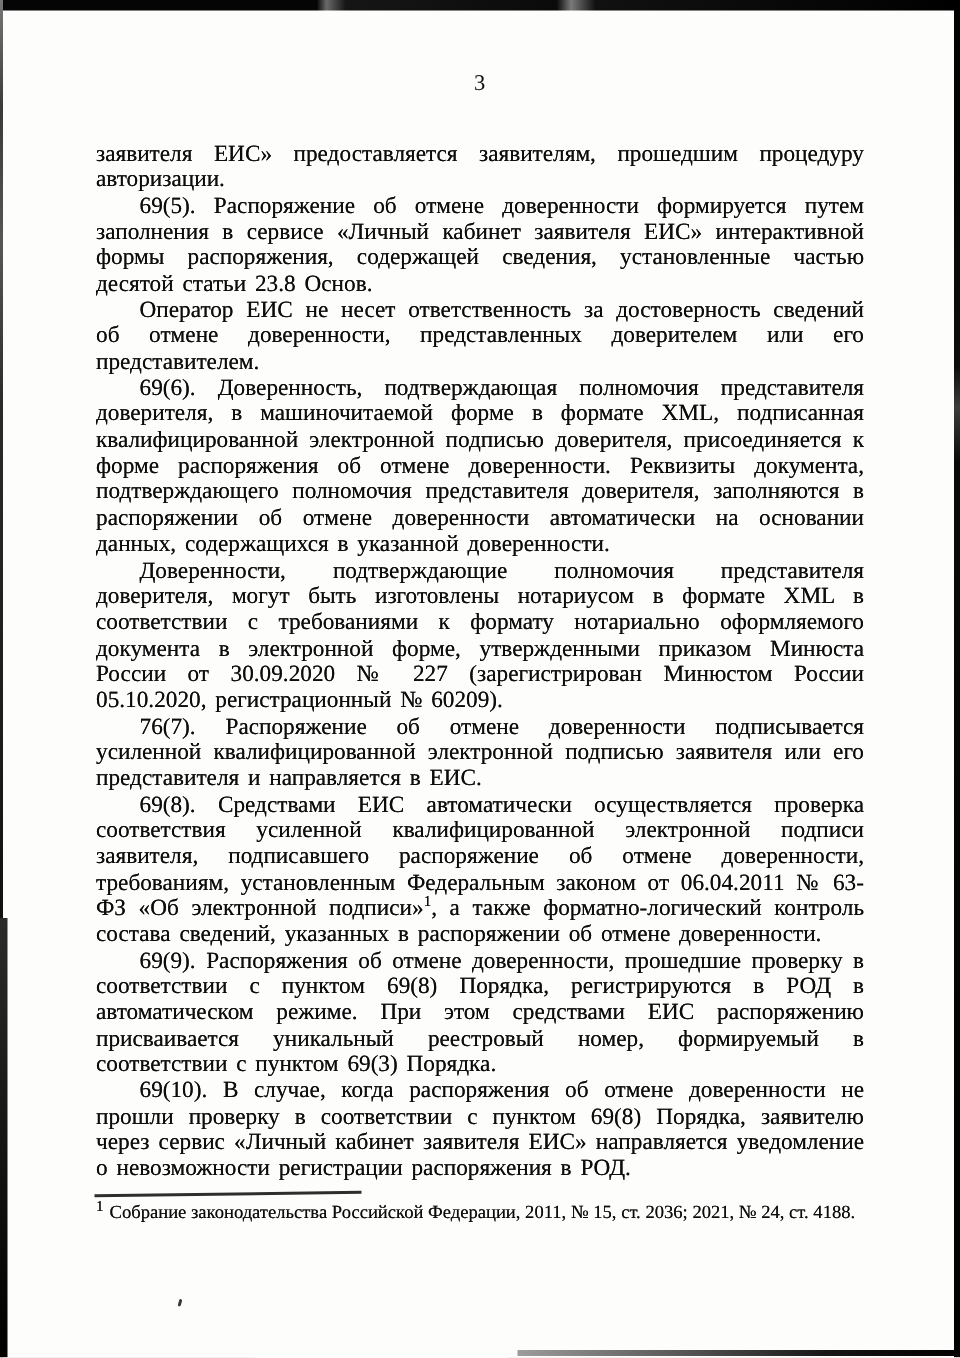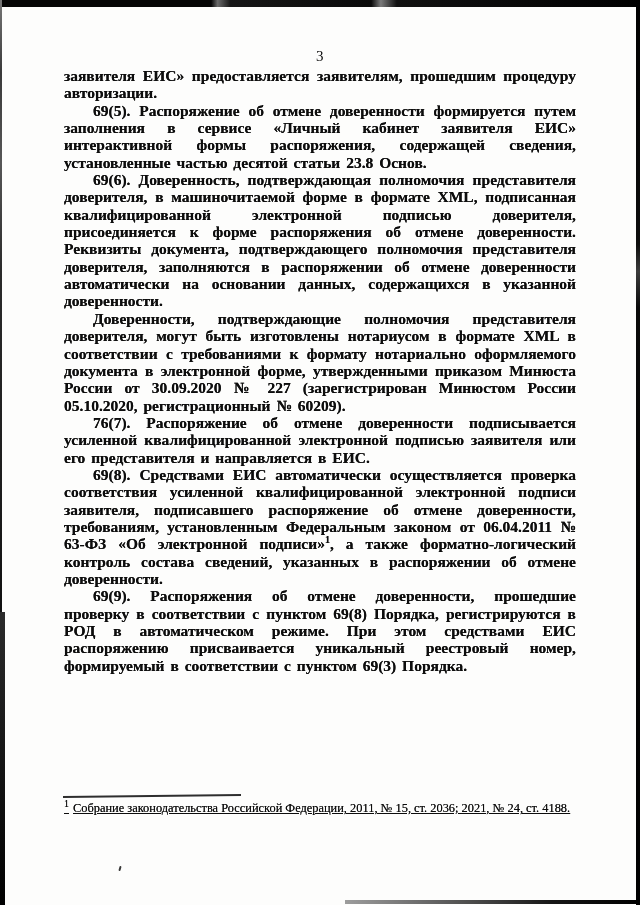--- a/index.html
+++ b/index.html
@@ -35,42 +35,40 @@
   }
   .bottom-border {
     position: absolute; left: 345px; top: 900px; width: 295px; height: 4px;
     background: linear-gradient(to right, #9d9d9d 0%, #555 38%, #161616 70%, #000 100%);
   }
   .page-number {
     position: absolute; top: 48px; left: 0; width: 640px;
     text-align: center; font-size: 15px; letter-spacing: 0.5px;
   }
   .content {
-    position: absolute; left: 64px; top: 67px; width: 512px; height: 716px;
+    position: absolute; left: 64px; top: 94px; width: 512px; height: 716px;
     overflow: hidden;
     font-size: 15.5px; line-height: 17.35px;
     text-align: justify;
     word-spacing: 2px;
     text-shadow: 0 0 0.4px rgba(10,10,10,0.85);
-    font-weight: bold;
   }
   .content p { margin: 0; text-indent: 29px; }
   .content p.continuation { text-indent: 0; }
   .content sup, .footnote sup {
     font-size: 10px; line-height: 0; vertical-align: super;
   }
   .footnote-separator {
     position: absolute; left: 63px; top: 795px; width: 178px; height: 2px;
     background: #2e2e2e; transform: rotate(-0.7deg);
   }
   .footnote {
     position: absolute; left: 64px; top: 801px; width: 540px;
     font-size: 12.4px; line-height: 15px; white-space: nowrap;
     text-shadow: 0 0 0.3px rgba(10,10,10,0.8);
-    text-decoration: underline;
   }
   .footnote sup { margin-right: 4px; }
   .scan-artifact {
     position: absolute; left: 119px; top: 866px; width: 2px; height: 5px;
     background: #3a3a3a; border-radius: 1px; transform: rotate(16deg);
   }
 </style>
 </head>
 <body>
 
@@ -80,25 +78,27 @@
   <div class="right-border"></div>
   <div class="left-border"></div>
   <div class="left-border-thick"></div>
   <div class="bottom-border"></div>
 
   <div class="page-number">3</div>
 
   <div class="content">
     <p class="continuation">заявителя ЕИС» предоставляется заявителям, прошедшим процедуру авторизации.</p>
     <p>69(5). Распоряжение об отмене доверенности формируется путем заполнения в сервисе «Личный кабинет заявителя ЕИС» интерактивной формы распоряжения, содержащей сведения, установленные частью десятой статьи 23.8 Основ.</p>
+    <p>Оператор ЕИС не несет ответственность за достоверность сведений об отмене доверенности, представленных доверителем или его представителем.</p>
     <p>69(6). Доверенность, подтверждающая полномочия представителя доверителя, в машиночитаемой форме в формате XML, подписанная квалифицированной электронной подписью доверителя, присоединяется к форме распоряжения об отмене доверенности. Реквизиты документа, подтверждающего полномочия представителя доверителя, заполняются в распоряжении об отмене доверенности автоматически на основании данных, содержащихся в указанной доверенности.</p>
     <p>Доверенности, подтверждающие полномочия представителя доверителя, могут быть изготовлены нотариусом в формате XML в соответствии с требованиями к формату нотариально оформляемого документа в электронной форме, утвержденными приказом Минюста России от 30.09.2020 № 227 (зарегистрирован Минюстом России 05.10.2020, регистрационный № 60209).</p>
     <p>76(7). Распоряжение об отмене доверенности подписывается усиленной квалифицированной электронной подписью заявителя или его представителя и направляется в ЕИС.</p>
     <p><span>69(8). Средствами ЕИС автоматически осуществляется проверка соответствия усиленной квалифицированной электронной подписи заявителя, подписавшего распоряжение об отмене доверенности, требованиям, установленным Федеральным законом от 06.04.2011 № 63-ФЗ «Об электронной подписи»</span><sup>1</sup><span>, а также форматно-логический контроль состава сведений, указанных в распоряжении об отмене доверенности.</span></p>
     <p>69(9). Распоряжения об отмене доверенности, прошедшие проверку в соответствии с пунктом 69(8) Порядка, регистрируются в РОД в автоматическом режиме. При этом средствами ЕИС распоряжению присваивается уникальный реестровый номер, формируемый в соответствии с пунктом 69(3) Порядка.</p>
+    <p>69(10). В случае, когда распоряжения об отмене доверенности не прошли проверку в соответствии с пунктом 69(8) Порядка, заявителю через сервис «Личный кабинет заявителя ЕИС» направляется уведомление о невозможности регистрации распоряжения в РОД.</p>
   </div>
 
   <div class="footnote-separator"></div>
   <div class="footnote"><sup>1</sup><span>Собрание законодательства Российской Федерации, 2011, № 15, ст. 2036; 2021, № 24, ст. 4188.</span></div>
 
   <div class="scan-artifact"></div>
 
 </div>
 
 </body></html>

